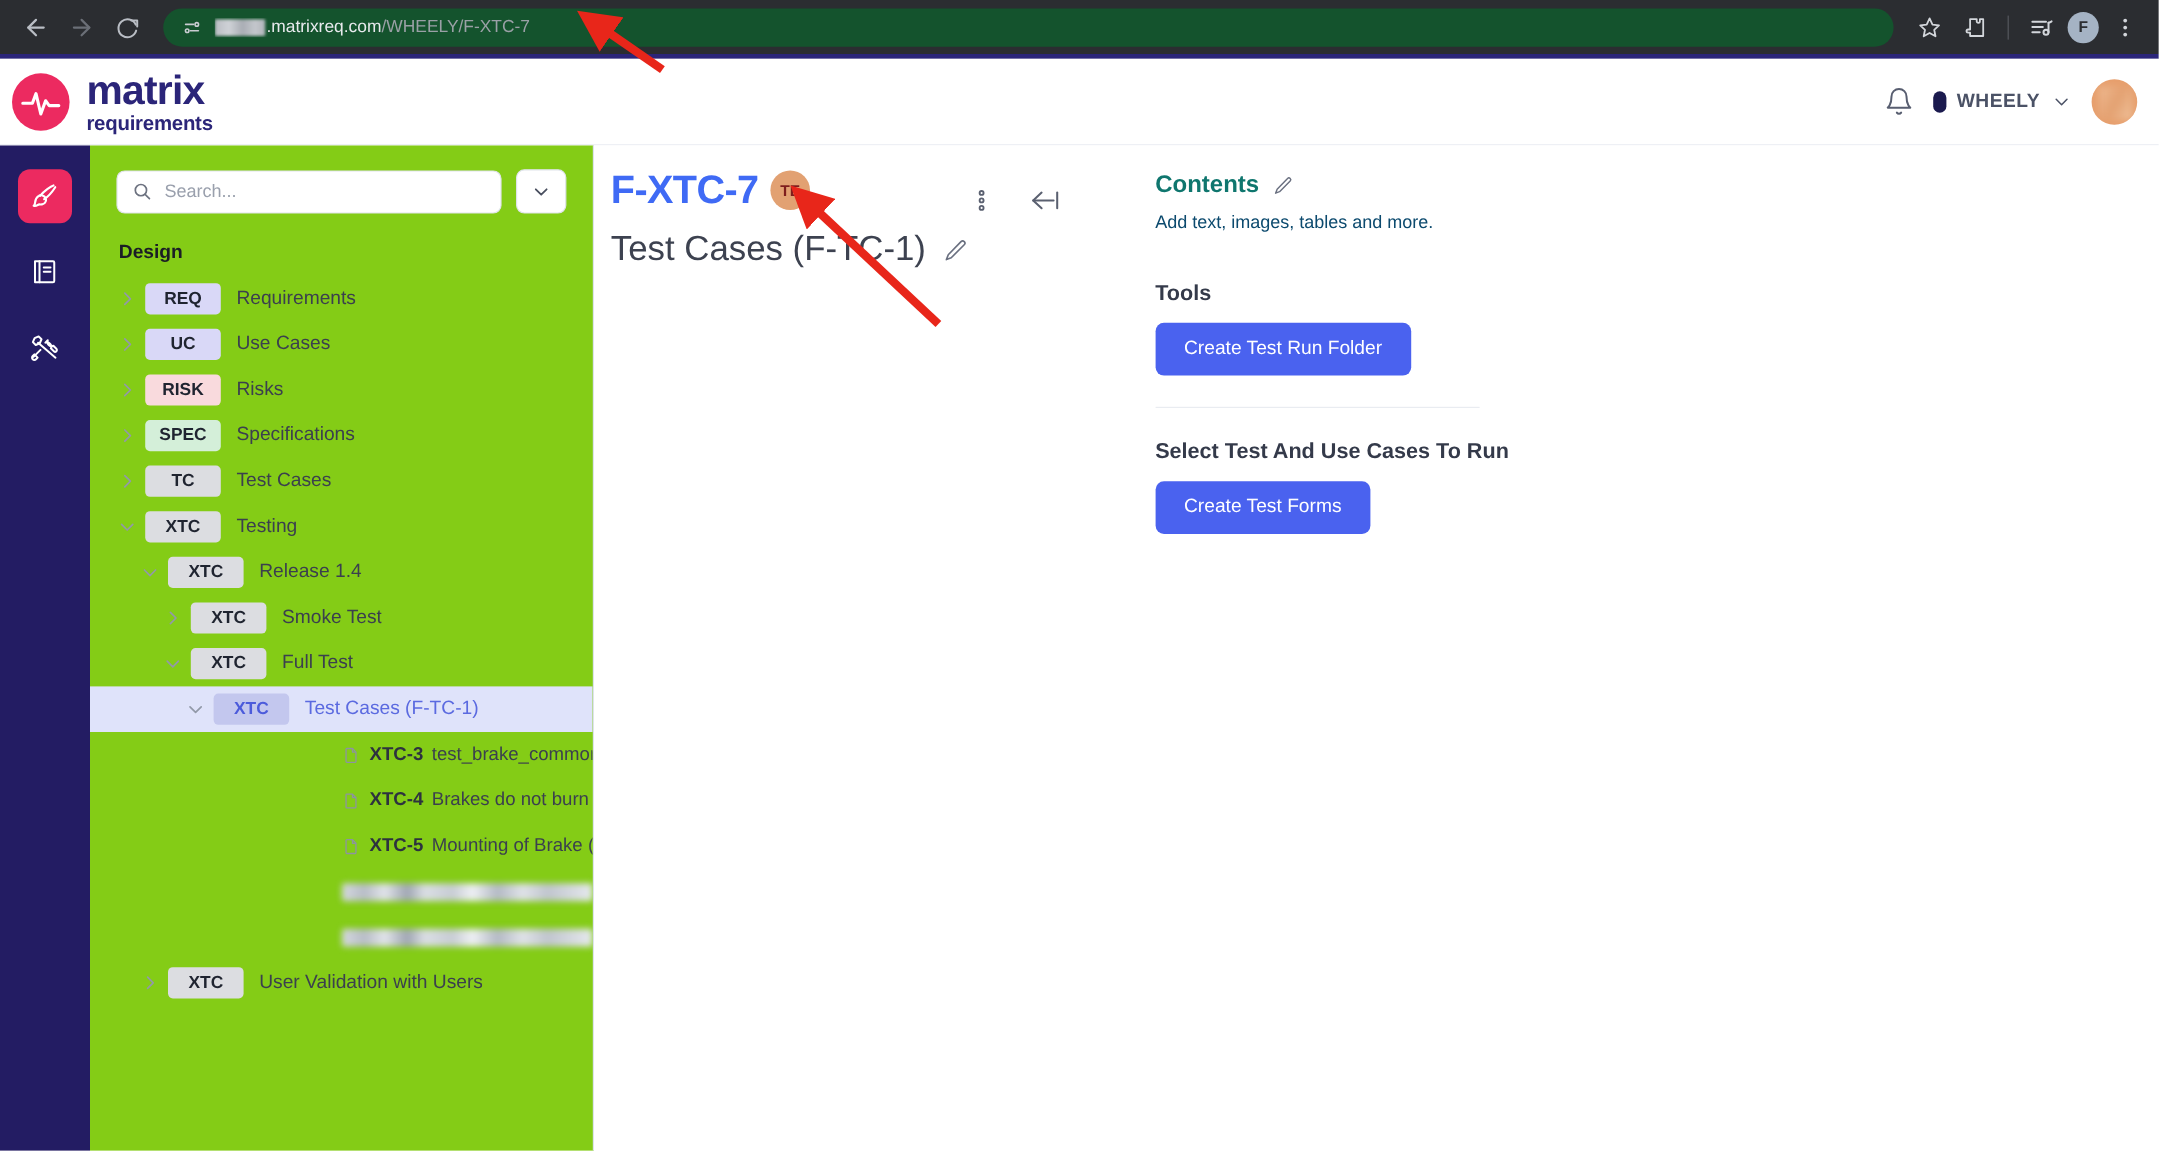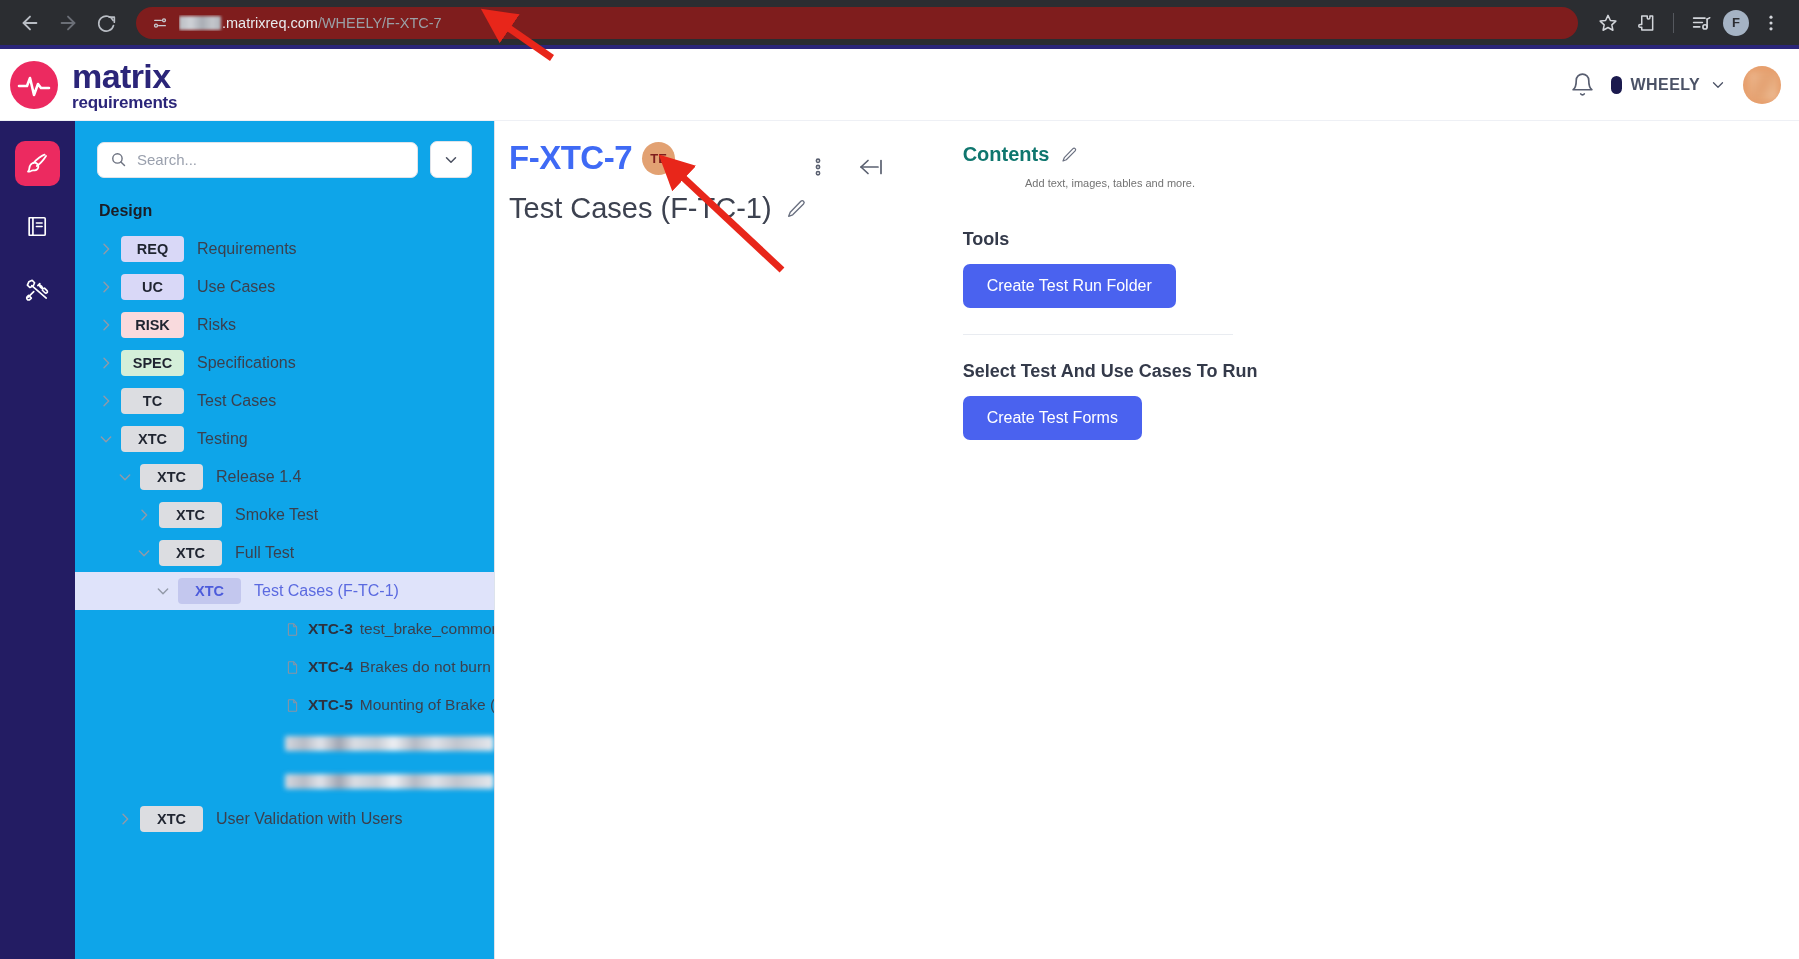--- a/index.html
+++ b/index.html
@@ -26,21 +26,21 @@
     border-radius: 50%;
     color: #b9bdc4;
     flex: 0 0 auto;
   }
   .nav-btn.disabled { color: #6b6f77; }
   .nav-btn svg { display: block; }
 
   .omnibox {
     flex: 1 1 auto;
     height: 32px;
-    background: #7f1d1d;
+    background: #14532d;
     border-radius: 16px;
     display: flex;
     align-items: center;
     padding: 0 14px;
     margin: 0 8px 0 10px;
     min-width: 0;
     position: relative;
   }
   .omnibox .site-info {
     width: 20px; height: 20px;
@@ -159,21 +159,21 @@
   .rail-btn {
     width: 45px; height: 45px; border-radius: 10px;
     display: flex; align-items: center; justify-content: center;
     color: #ffffff;
   }
   .rail-btn.active { background: #ec2a60; }
 
   
   .tree-pane {
     width: 420px; flex: 0 0 auto;
-    background: #0ea5e9;
+    background: #84cc16;
     border-right: 1px solid #dde3ec;
     display: flex; flex-direction: column;
     overflow: hidden;
   }
   .search-row {
     display: flex; align-items: center; gap: 12px;
     padding: 20px 22px 10px 22px;
   }
   .search-box {
     flex: 1 1 auto;
@@ -278,21 +278,21 @@
   .header-action { color: #5a6persist; }
   .header-action { color: #5a6070; display: flex; align-items: center; }
 
   .content-divider { height: 1px; background: #e9ecf1; margin: 20px 24px 0 14px; }
 
   .content-body { padding: 22px 26px 0 14px; }
   .sec-head {
     display: flex; align-items: center; gap: 11px;
   }
   .sec-title { font-size: 20px; font-weight: bold; color: #0f766e; }
-  .sec-sub { font-size: 11px; color: #737373; margin-top: 11px; text-align: center; }
+  .sec-sub { font-size: 15px; color: #0c4a6e; margin-top: 11px; }
   .tools-title { font-size: 18px; font-weight: bold; color: #343a4a; margin-top: 40px; }
   .btn-primary {
     margin-top: 14px;
     background: #4a62ef;
     color: #ffffff;
     border: 0; border-radius: 7px;
     font-family: "Liberation Sans", sans-serif;
     font-size: 16px;
     padding: 13px 24px;
     cursor: pointer;

